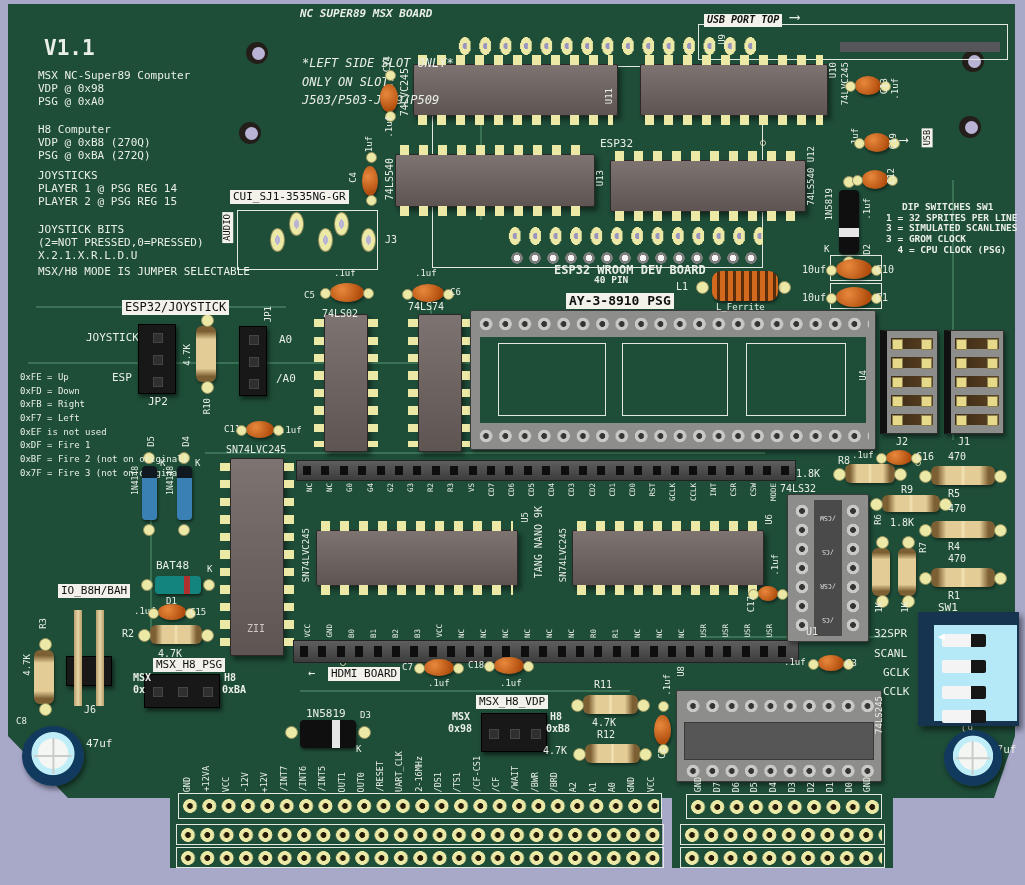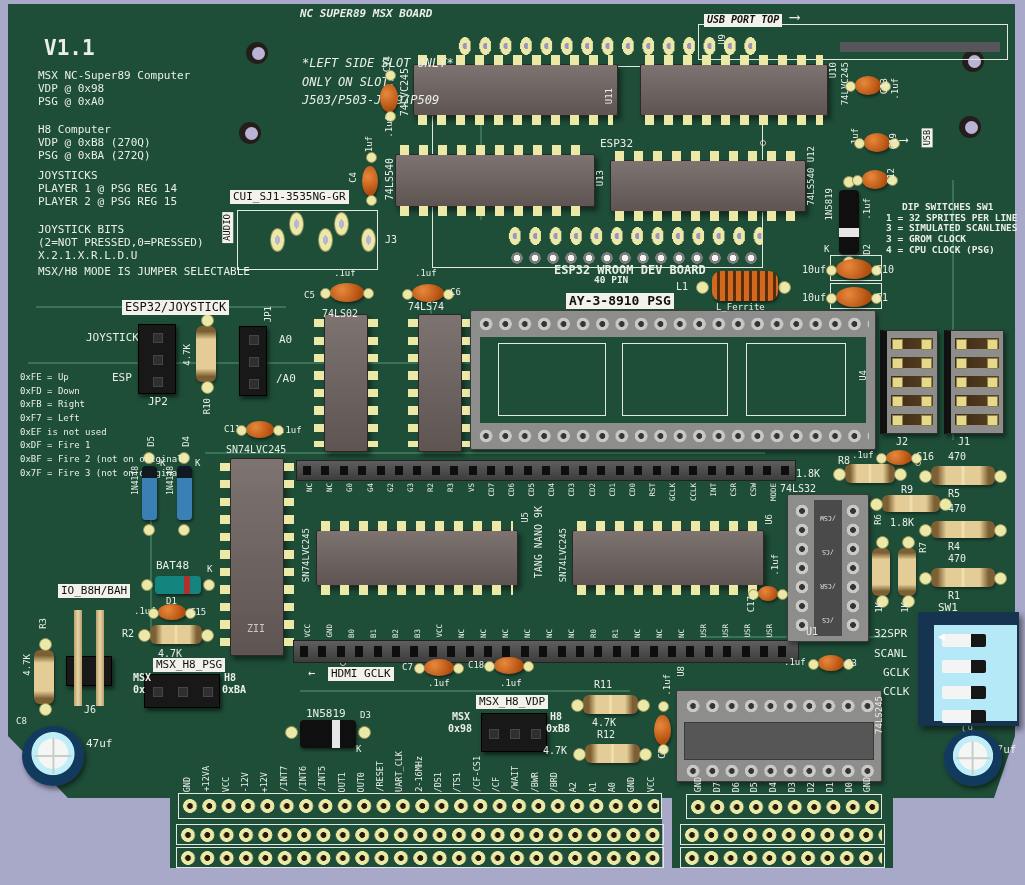--- a/index.html
+++ b/index.html
@@ -97,21 +97,21 @@
 <div style="position:absolute;left:840px;top:42px;width:160px;height:10px;background:#56565a;z-index:3"></div>
 
 <div class="sk b" style="left:44px;top:36px;font-size:21px">V1.1</div>
 <div class="sk f11" style="left:38px;top:70px"><span style="display: block;">MSX NC-Super89 Computer</span><span style="display: block;">VDP @ 0x98</span><span style="display: block;">PSG @ 0xA0</span></div>
 <div class="sk f11" style="left:38px;top:124px"><span style="display: block;">H8 Computer</span><span style="display: block;">VDP @ 0xB8 (270Q)</span><span style="display: block;">PSG @ 0xBA (272Q)</span></div>
 <div class="sk f11" style="left:38px;top:170px"><span style="display: block;">JOYSTICKS</span><span style="display: block;">PLAYER 1 @ PSG REG 14</span><span style="display: block;">PLAYER 2 @ PSG REG 15</span></div>
 <div class="sk f11" style="left:38px;top:224px"><span style="display: block;">JOYSTICK BITS</span><span style="display: block;">(2=NOT PRESSED,0=PRESSED)</span><span style="display: block;">X.2.1.X.R.L.D.U</span></div>
 <div class="sk f11" style="left:38px;top:266px">MSX/H8 MODE IS JUMPER SELECTABLE</div>
 <div class="sk i" style="left:302px;top:54px;font-size:12px;line-height:1.55"><span style="display: block;">*LEFT SIDE SLOT ONLY*</span><span style="display: block;">ONLY ON SLOT:</span><span style="display: block;">J503/P503-J509/P509</span></div>
 <div class="sk f9" style="left:20px;top:371px;line-height:1.52"><span style="display: block;">0xFE = Up</span><span style="display: block;">0xFD = Down</span><span style="display: block;">0xFB = Right</span><span style="display: block;">0xF7 = Left</span><span style="display: block;">0xEF is not used</span><span style="display: block;">0xDF = Fire 1</span><span style="display: block;">0xBF = Fire 2 (not on original)</span><span style="display: block;">0x7F = Fire 3 (not on original)</span></div>
-<div class="sk b" style="left:886px;top:202px;font-size:9.5px;line-height:1.12"><span style="display: block; padding-left: 16px;">DIP SWITCHES SW1</span><span style="display: block;">1 = 32 SPRITES PER LINE</span><span style="display: block;">3 = SIMULATED SCANLINES</span><span style="display: block;">3 = GROM CLOCK</span><span style="display: block;">4 = CPU CLOCK (PSG)</span></div>
+<div class="sk b" style="left:886px;top:202px;font-size:9.5px;line-height:1.12"><span style="display: block; padding-left: 16px;">DIP SWITCHES SW1</span><span style="display: block;">1 = 32 SPRITES PER LINE</span><span style="display: block;">3 = SIMULATED SCANLINES</span><span style="display: block;">3 = GROM CLOCK</span><span style="display: block; text-align: center;">4 = CPU CLOCK (PSG)</span></div>
 
 <div class="ob" style="left:432px;top:66px;width:331px;height:202px"></div>
 <div class="orow" style="left:455px;top:36px;width:306px"></div>
 <div class="sk v f9" style="left:717px;top:34px">U9</div>
 
 <div class="sk v f9" style="left:382px;top:56px">C14</div>
 <div class="cap capv" style="left:380px;top:84px;width:18px;height:28px"></div>
 <div class="sk v f9" style="left:384px;top:116px">.1uf</div>
 <div class="sk v" style="left:399px;top:68px">74LVC245</div>
 <div class="chip ch" style="left:413px;top:64px;width:205px;height:52px"></div>
@@ -407,21 +407,21 @@
     <i style="left:33px;top:12px"></i>
     <i style="left:58px;top:12px"></i>
 </div>
 <div class="sk b" style="left:224px;top:672px">H8</div>
 <div class="sk b" style="left:222px;top:684px">0xBA</div>
 <div class="sk f9" style="left:16px;top:716px">C8</div>
 <div class="ecap" style="left:22px;top:726px;width:62px;height:60px"></div>
 <div class="sk f11" style="left:86px;top:738px">47uf</div>
 
 <div class="sk f12" style="left:308px;top:666px">←</div>
-<div class="wb" style="left:328px;top:667px">HDMI GCLK</div>
+<div class="wb" style="left:328px;top:667px">HDMI BOARD</div>
 <div class="sk f9" style="left:402px;top:662px">C7</div>
 <div class="cap" style="left:424px;top:659px;width:30px;height:17px"></div>
 <div class="sk f9" style="left:428px;top:678px">.1uf</div>
 <div class="sk f9" style="left:468px;top:660px">C18</div>
 <div class="cap" style="left:494px;top:657px;width:30px;height:17px"></div>
 <div class="sk f9" style="left:500px;top:678px">.1uf</div>
 <div class="sk f11" style="left:306px;top:708px">1N5819</div>
 <div class="padc" style="left:285px;top:726px;width:13px;height:13px"></div>
 <div class="diode" style="left:300px;top:720px;width:56px;height:28px;background:linear-gradient(90deg,#0f0f0f 0 58%,#e6e6e6 58% 72%,#0f0f0f 72%)"></div>
 <div class="padc" style="left:358px;top:726px;width:13px;height:13px"></div>

